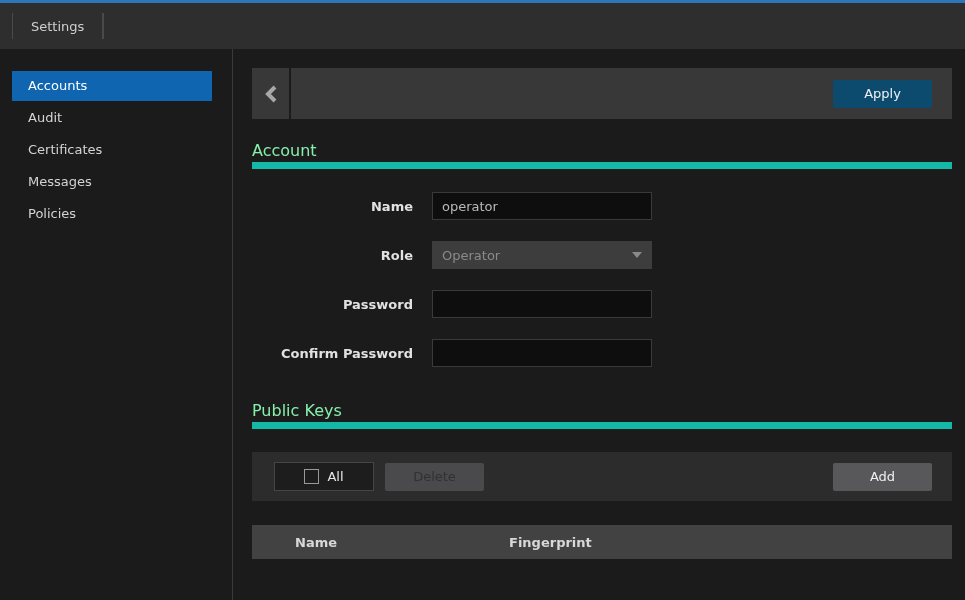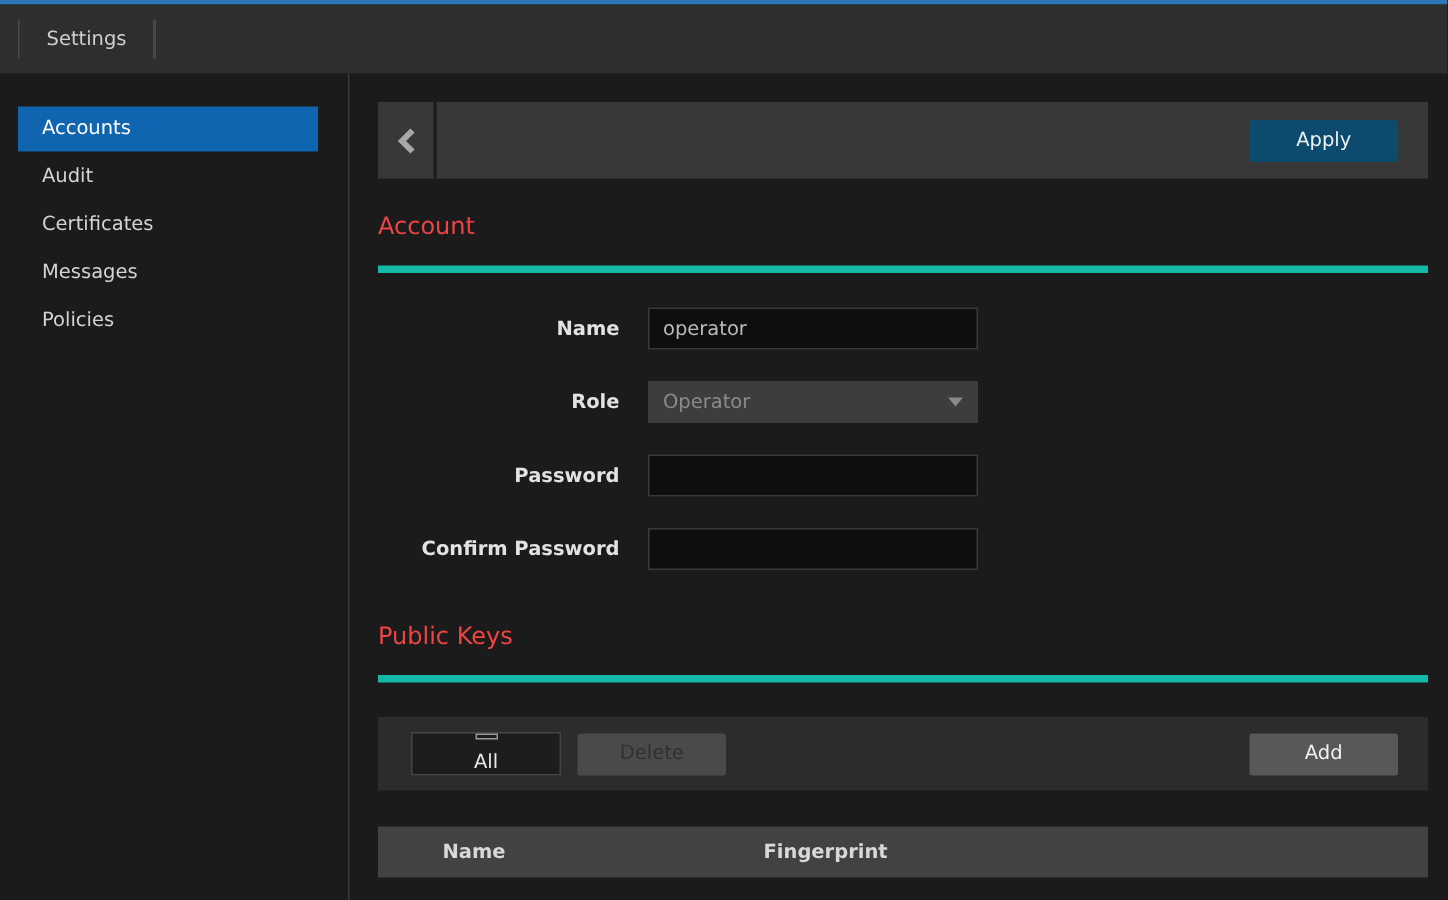--- a/index.html
+++ b/index.html
@@ -51,22 +51,22 @@
   .toolbar-sep { width: 2px; height: 100%; background: #1b1b1b; }
   .toolbar-spacer { flex: 1; }
   .btn {
     height: 28px; min-width: 99px; border: none; border-radius: 2px;
     font-family: inherit; font-size: 13px; text-align: center; cursor: pointer;
   }
   .btn-apply { background: #0c4a6e; color: #ecf2f7; margin-right: 20px; }
 
   
   .section-title {
-    color: #ef4444; font-size: 16px; padding-bottom: 17px;
-    border-bottom: 5px solid #14b8a6;
+    color: #86efac; font-size: 16px; padding-bottom: 2px;
+    border-bottom: 7px solid #14b8a6;
   }
   .sec-account .section-title { margin-top: 22px; }
   .sec-keys .section-title { margin-top: 34px; }
 
   
   .form { margin-top: 23px; }
   .form-row { display: flex; align-items: center; margin-bottom: 21px; }
   .form-label {
     width: 161px; text-align: right; font-weight: bold; color: #e2e2e2;
     padding-right: 0; flex: 0 0 161px;
@@ -88,21 +88,21 @@
   }
 
   
   .keys-toolbar {
     margin-top: 23px; height: 49px; background: #2c2c2c;
     display: flex; align-items: center;
   }
   .all-btn {
     margin-left: 22px; width: 100px; height: 29px; background: #1d1d1d;
     border: 1px solid #454545; display: flex; align-items: center; justify-content: center;
-    gap: 8px; color: #e8e8e8; cursor: pointer; flex-direction: column;
+    gap: 8px; color: #e8e8e8; cursor: pointer;
   }
   .checkbox {
     width: 15px; height: 15px; border: 1px solid #999999; background: transparent;
     display: inline-block;
   }
   .btn-delete {
     margin-left: 11px; background: #4a4a4d; color: #313134; cursor: default;
   }
   .btn-add { background: #58585a; color: #f0f0f0; margin-right: 20px; }
 

